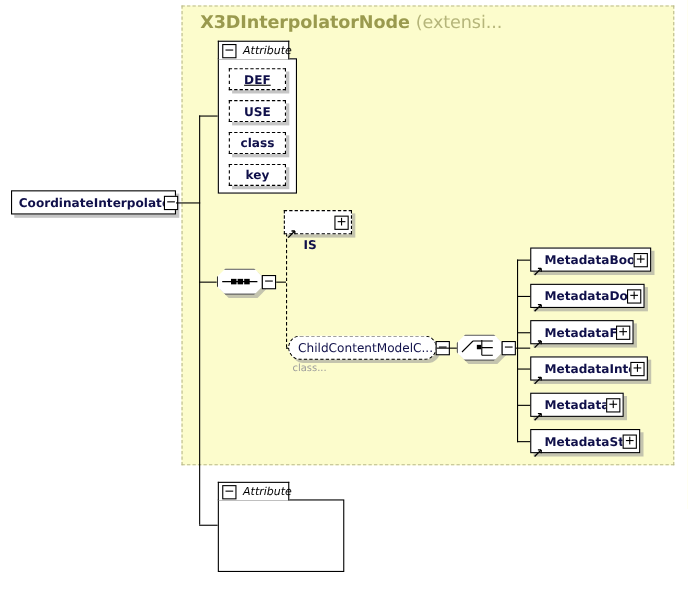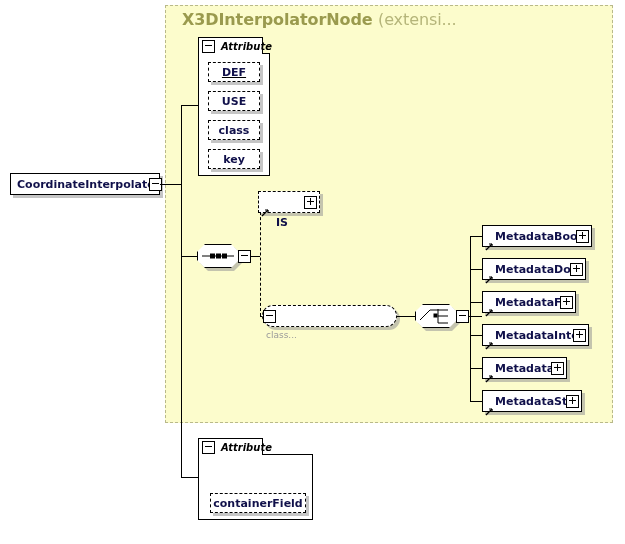--- a/index.html
+++ b/index.html
@@ -175,21 +175,20 @@
     left: 0; top: 0;
     height: 17px;
     border: 1px solid #000000;
     border-bottom: none;
     background: #ffffff;
     display: flex;
     align-items: center;
     padding: 0 6px 0 3px;
     box-sizing: border-box;
     z-index: 2;
-    font-weight: bold;
   }
   .attr-tab .tab-label {
     font-size: 10px;
     font-style: italic;
     color: #000000;
     margin-left: 4px;
     white-space: nowrap;
   }
   .attr-body {
     position: absolute;
@@ -330,20 +329,21 @@
       <svg width="9" height="9" viewBox="0 0 9 9">
         <path d="M1 8 L7 2" stroke="#000" stroke-width="1.2" fill="none"></path>
         <path d="M7 2 L4 2 M7 2 L7 5" stroke="#000" stroke-width="1.2" fill="none"></path>
       </svg>
     </span>
     <span class="node-label" style="padding-left:17px;margin-top:40px;">IS</span>
     <span class="expander plus"></span>
   </div>
 
   <div class="abs group-ref" style="left:262px; top:305px; width:135px;">
+    <span class="node-label">ChildContentModelC...</span>
     <span class="expander"></span>
   </div>
   <div class="group-caption" style="left:266px; top:330px;">class...</div>
 
   <div class="abs line-h" style="left:397px; top:316px; width:20px;"></div>
 
   <div class="compositor" style="left:415px; top:304px;">
     <div class="comp-shadow"></div>
     <div class="comp-shape" style="z-index:2;">
       <svg width="40" height="22" viewBox="0 0 40 22">
@@ -434,18 +434,15 @@
     <span class="node-label" style="padding-left:12px;">MetadataString</span>
     <span class="expander plus"></span>
   </div>
 
   <div class="attr-group" style="left:198px; top:438px; width:115px; height:82px;">
     <div class="attr-tab" style="width:65px;">
       <span class="expander"></span>
       <span class="tab-label">Attribute</span>
     </div>
     <div class="attr-body" style="top:16px; width:115px; height:66px;"></div>
-    <div class="attr-item" style="left:12px; top:55px; width:96px;">
-      <span class="node-label">containerField</span>
-    </div>
   </div>
 
 </div>
 
 </body></html>

